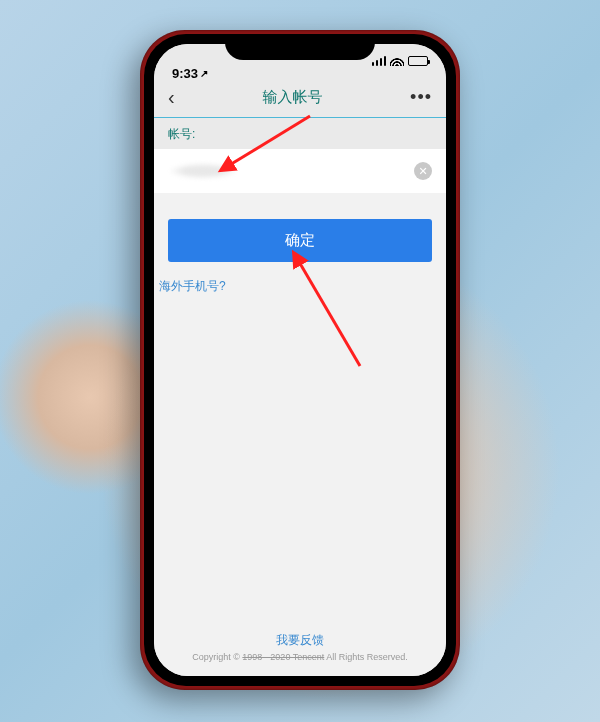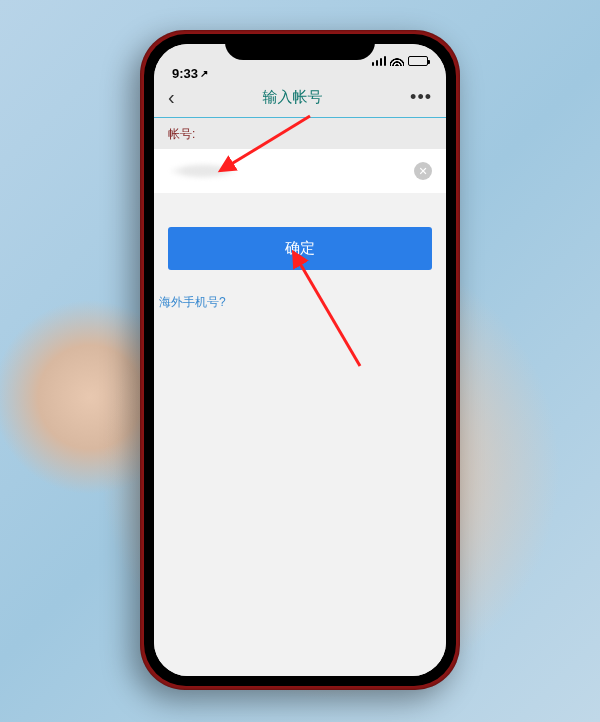--- a/index.html
+++ b/index.html
@@ -97,21 +97,21 @@
       background: #eaeaea;
       border-bottom: 1px solid #4db8d8;
     }
     .nav-back { font-size: 20px; color: #333; }
     .nav-title { font-size: 15px; font-weight: 500; color: #0f766e; }
     .nav-more { font-size: 18px; color: #333; letter-spacing: 1px; }
     
     .field-label {
       padding: 8px 14px 6px;
       font-size: 12px;
-      color: #7f1d1d;
+      color: #0f766e;
       background: #eaeaea;
     }
     .input-row {
       background: #fff;
       display: flex;
       align-items: center;
       padding: 10px 14px;
       height: 44px;
     }
     .input-blur {
@@ -121,21 +121,21 @@
     }
     .clear-btn {
       width: 18px; height: 18px; border-radius: 50%;
       background: #c8c8c8;
       display: flex; align-items: center; justify-content: center;
       color: #fff; font-size: 11px; line-height: 1;
     }
     .spacer { height: 22px; background: #f2f2f2; }
     
     .confirm-btn {
-      margin: 12px 14px;
+      margin: 4px 14px;
       background: #2a7ee8;
       color: #fff;
       text-align: center;
       padding: 12px 0;
       font-size: 15px;
       border-radius: 3px;
     }
     .overseas-link {
       padding: 12px 5px;
       font-size: 12px;
@@ -204,20 +204,26 @@
         <div class="field-label">帐号:</div>
         <div class="input-row">
           <div class="input-blur"></div>
           <div style="flex:1"></div>
           <span class="clear-btn">✕</span>
         </div>
         <div class="spacer"></div>
         <div class="confirm-btn">确定</div>
         <div class="overseas-link">海外手机号?</div>
         <div class="main-area"></div>
+        <div class="footer">
+          <div class="feedback-link">我要反馈</div>
+          <div class="copyright">
+            <span>Copyright © </span><span class="strike">1998 - 2020 Tencent</span><span> All Rights Reserved.</span>
+          </div>
+        </div>
       </div>
 
     </div>
   </div>
 </div>
 
 <div class="arrow arrow1">
   <svg width="110" height="70">
     <defs>
         <marker id="ah1" markerWidth="10" markerHeight="10" refX="2" refY="3" orient="auto">

